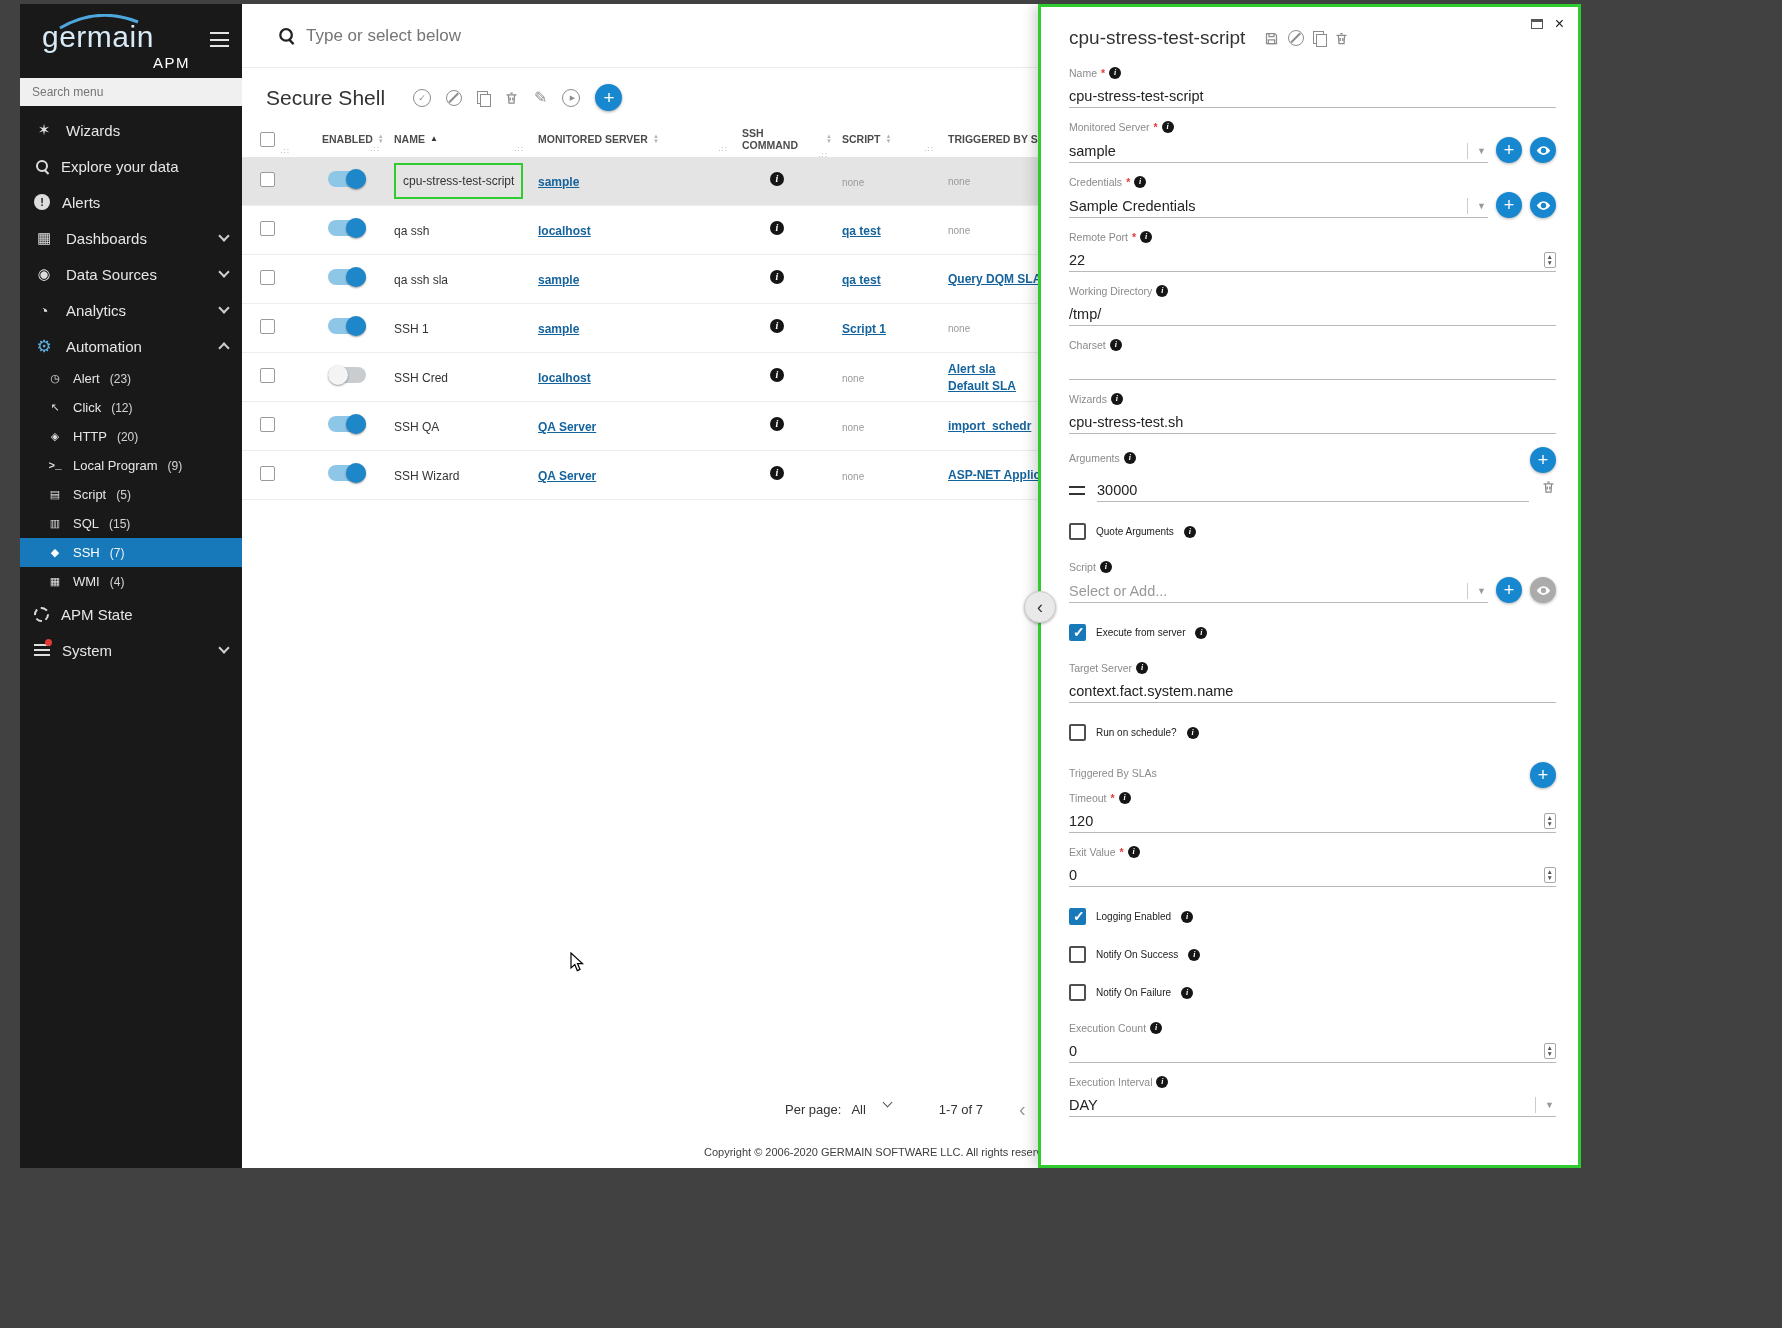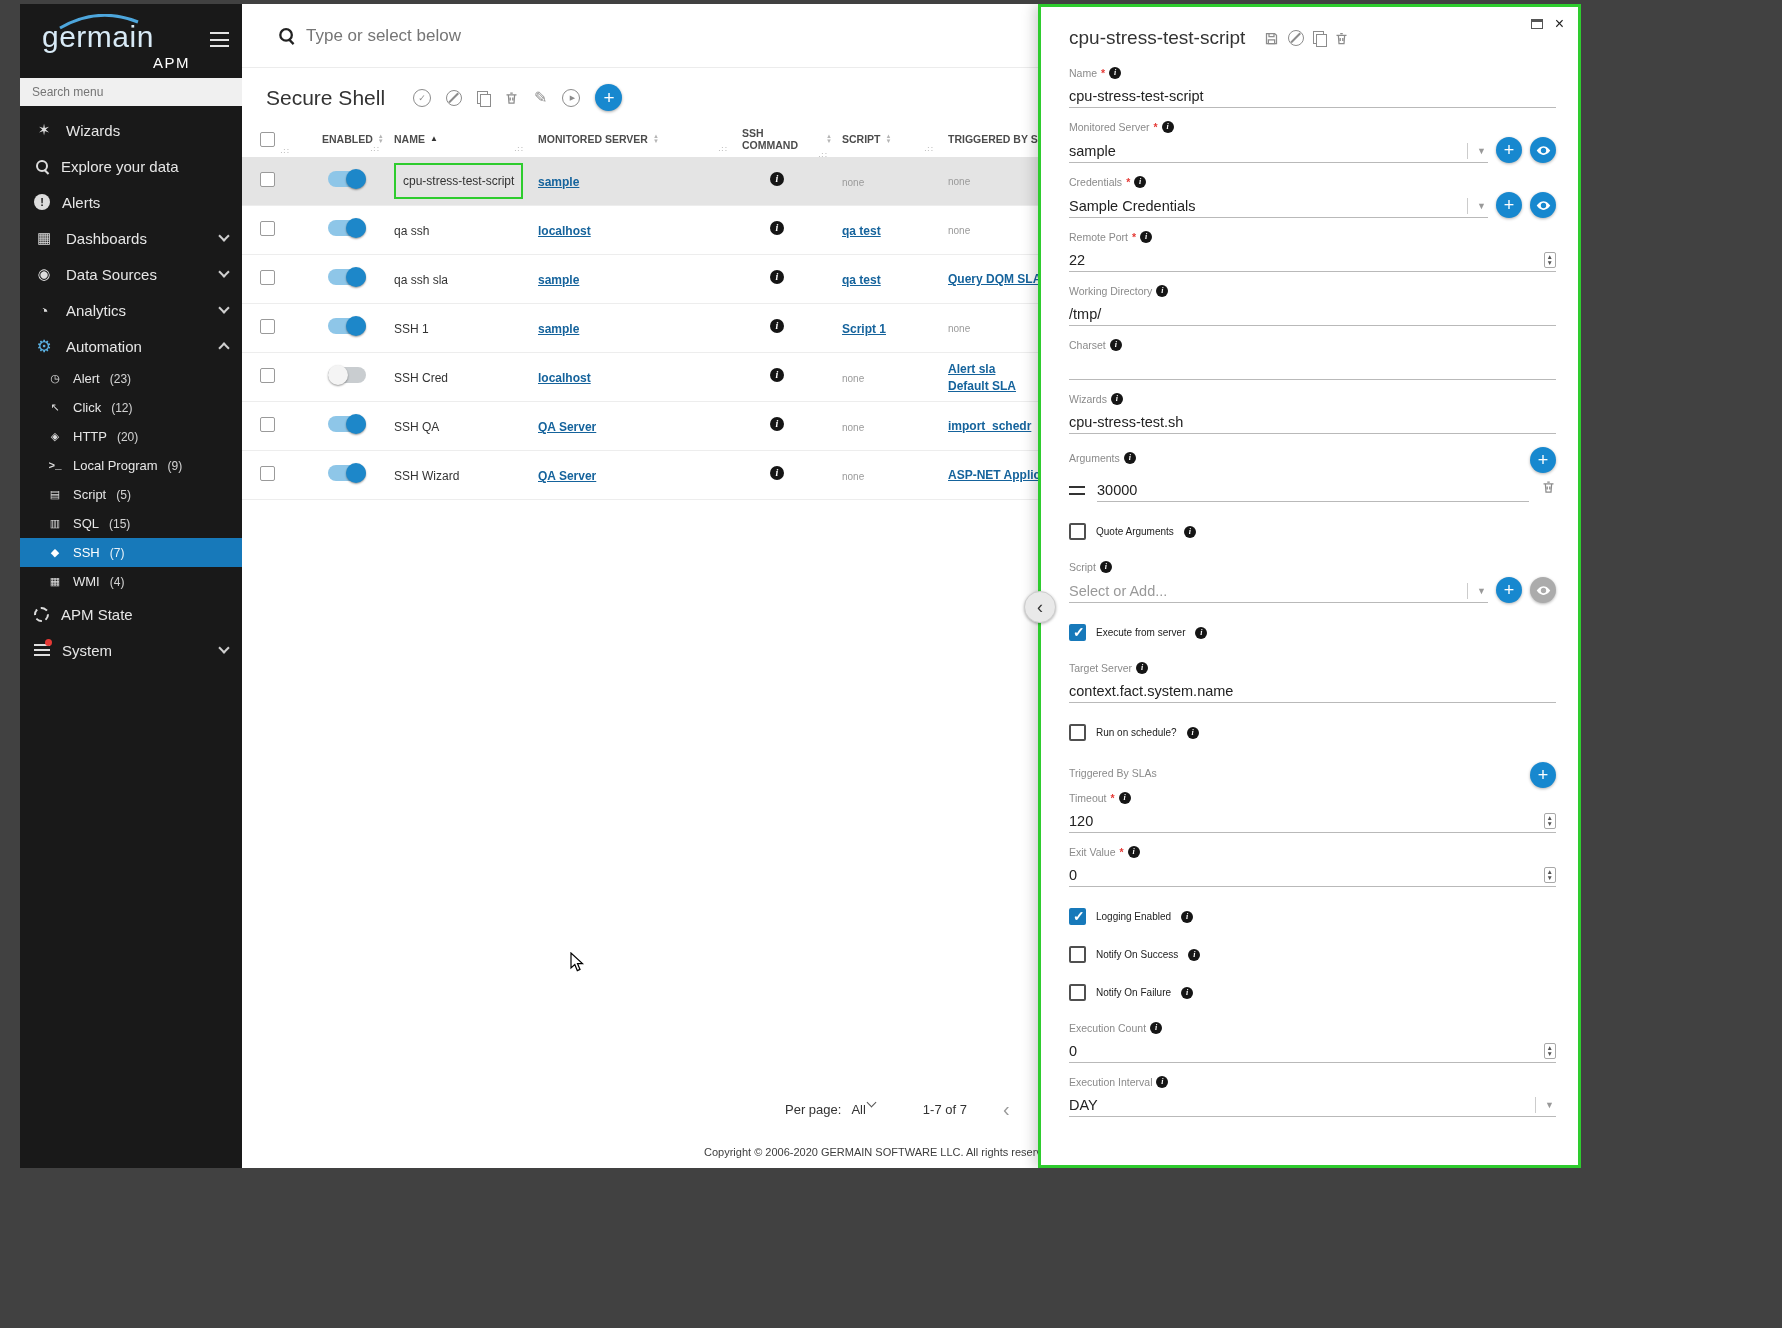--- a/index.html
+++ b/index.html
@@ -77,21 +77,21 @@
   .none{font-size:10px;color:#9a9a9a}
   .tcell.center{justify-self:start;padding-left:28px}
   .tcell.col{display:flex;flex-direction:column;gap:3px;align-items:flex-start}
   .info{width:14px;height:14px;background:#151515;border-radius:50%;display:inline-block;position:relative;flex:0 0 auto}
   .info::after{content:"i";position:absolute;left:0;top:0;width:100%;text-align:center;color:#fff;font:italic 700 10px/14px "Liberation Serif",serif}
   .info.sm{width:12px;height:12px}
   .info.sm::after{font-size:8px;line-height:12px}
 
   .pagerow{position:absolute;left:543px;top:1094px;display:flex;align-items:center;font-size:13px;color:#333}
   .pp-label{margin-right:10px}
-  .pp-select{display:flex;align-items:flex-start;gap:2px}
+  .pp-select{display:flex;align-items:flex-start;gap:18px}
   .pp-caret{width:7px;height:7px;border-right:1.5px solid #555;border-bottom:1.5px solid #555;transform:rotate(45deg);margin-top:-3px}
   .pp-range{margin-left:48px}
   .pg-prev{margin-left:36px;font-size:20px;color:#9a9a9a}
   .pg-next{margin-left:44px;font-size:20px;color:#9a9a9a}
   .footer{position:absolute;left:462px;top:1142px;font-size:11px;color:#3d3d3d}
 
   
   .panel{position:absolute;left:1018px;top:0;width:543px;height:1164px;background:#fff;border:3px solid var(--green);box-shadow:-4px 0 12px rgba(0,0,0,.18);z-index:5}
   .winbtns{position:absolute;top:11px;right:14px;display:flex;gap:12px;align-items:center}
   .ico-max{width:12px;height:10px;border:1.5px solid #555;border-top-width:3px;display:inline-block}

